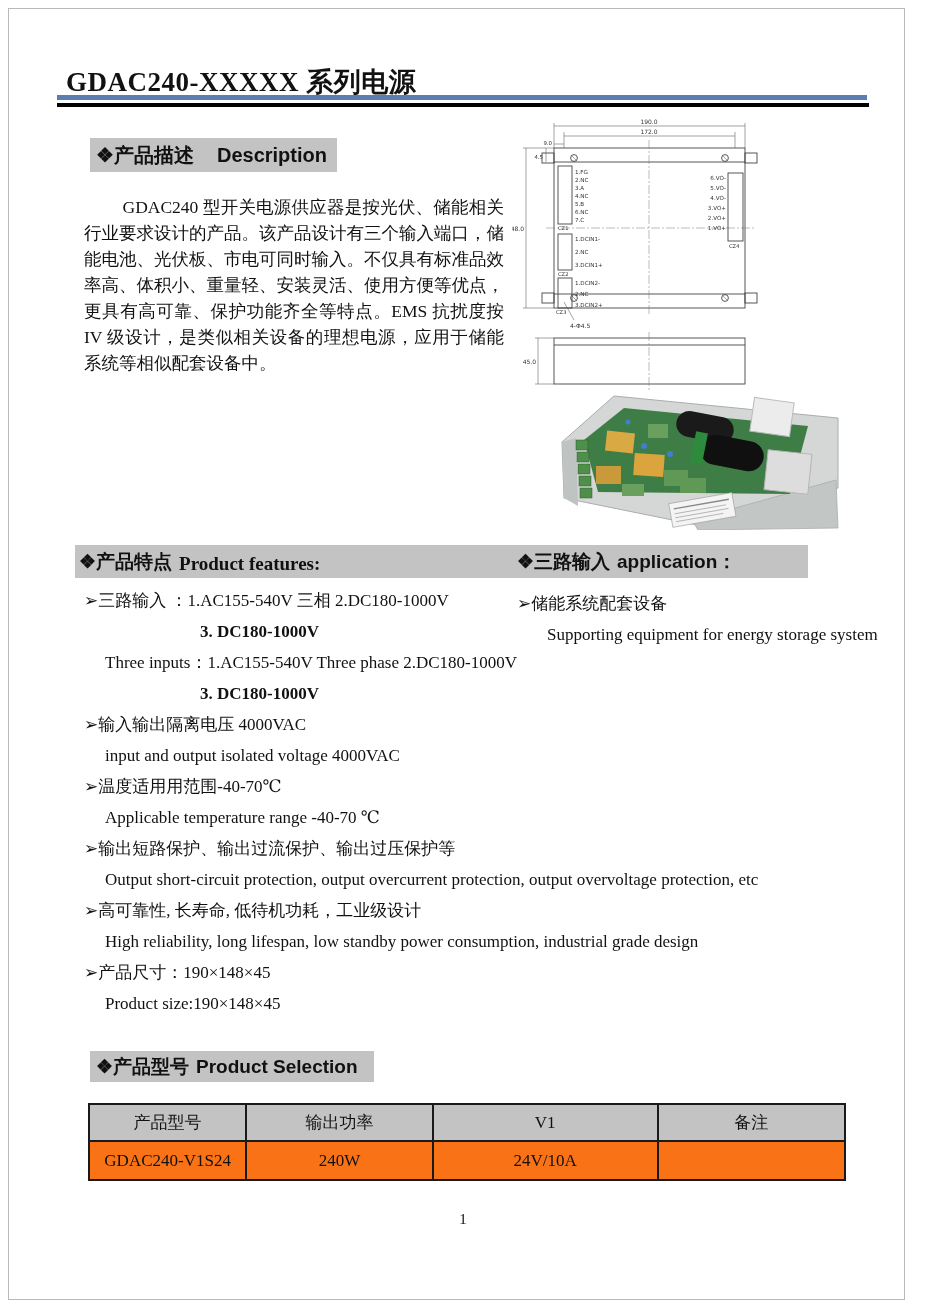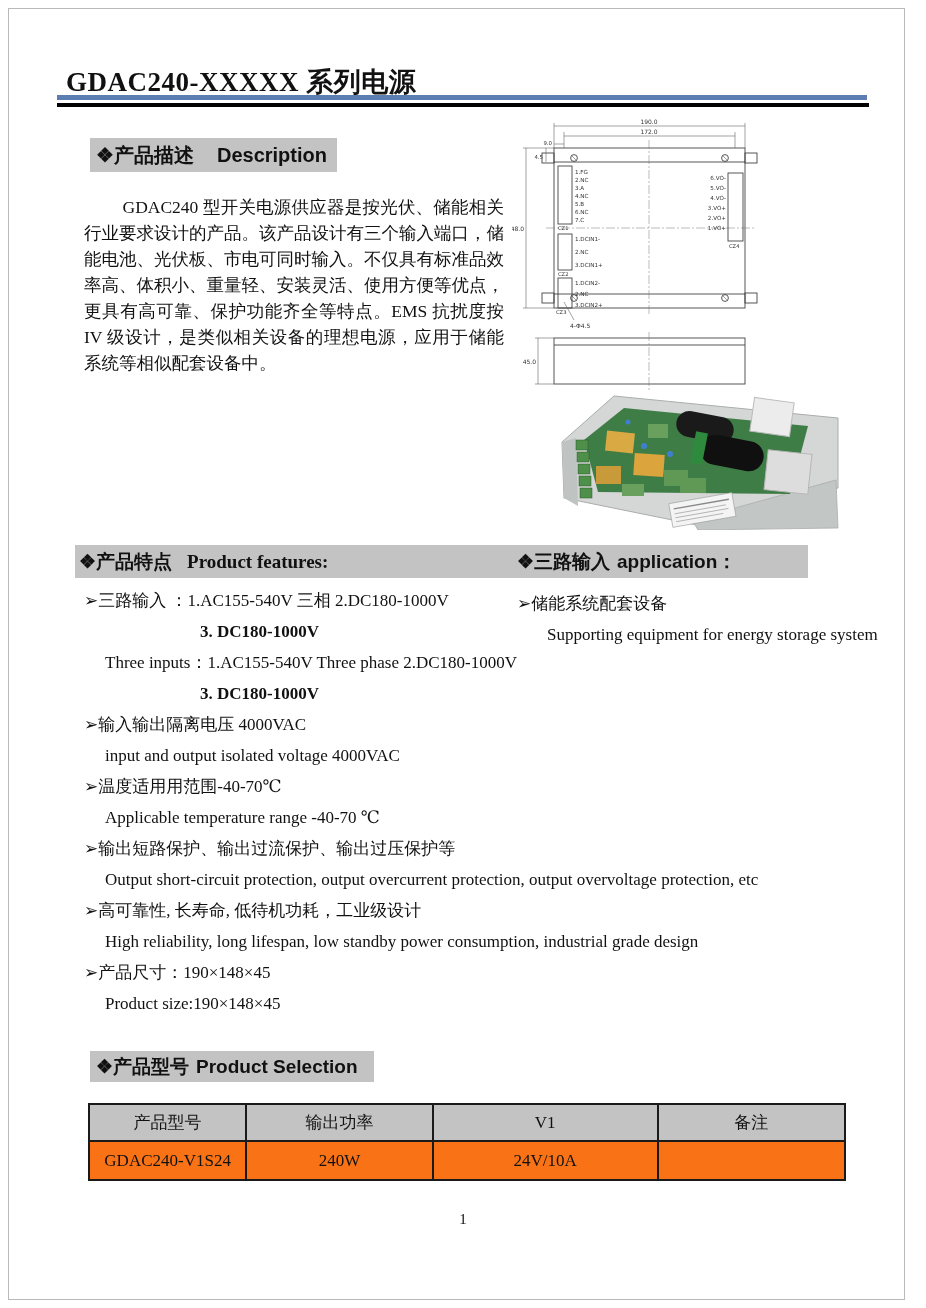--- a/index.html
+++ b/index.html
@@ -29,21 +29,21 @@
   .sec-bar{
     background:var(--bar);
     font-weight:bold;display:flex;align-items:center;
     white-space:nowrap;
   }
   .sec-zh{font-family:"Liberation Serif","DejaVu Serif",serif;font-weight:bold;}
   .sec-en-sans{font-family:"Liberation Sans","DejaVu Sans",sans-serif;font-weight:bold;margin-left:7px;}
   .sec-en-serif{font-family:"Liberation Serif","DejaVu Serif",serif;font-weight:bold;margin-left:7px;}
   .desc-header{position:absolute;left:90px;top:138px;width:247px;height:34px;padding-left:6px;font-size:20px;gap:16px;}
   .feat-bar{position:absolute;left:75px;top:545px;width:733px;height:33px;font-size:19px;}
-  .feat-header{padding-left:4px;display:flex;align-items:center;gap:8px;}
+  .feat-header{padding-left:4px;display:flex;align-items:flex-end;}
   .app-header{position:absolute;left:442px;top:0;height:33px;display:flex;align-items:center;font-size:19px;}
   .sel-header{position:absolute;left:90px;top:1051px;width:284px;height:31px;padding-left:6px;font-size:19px;}
   
   .desc-body{
     position:absolute;left:84px;top:194px;width:420px;
     font-size:17.5px;line-height:26px;text-align:justify;text-indent:2.2em;
     font-family:"Liberation Serif","DejaVu Serif",serif;
   }
   
   .feat-list{position:absolute;left:84px;top:591px;width:792px;font-size:17px;}

